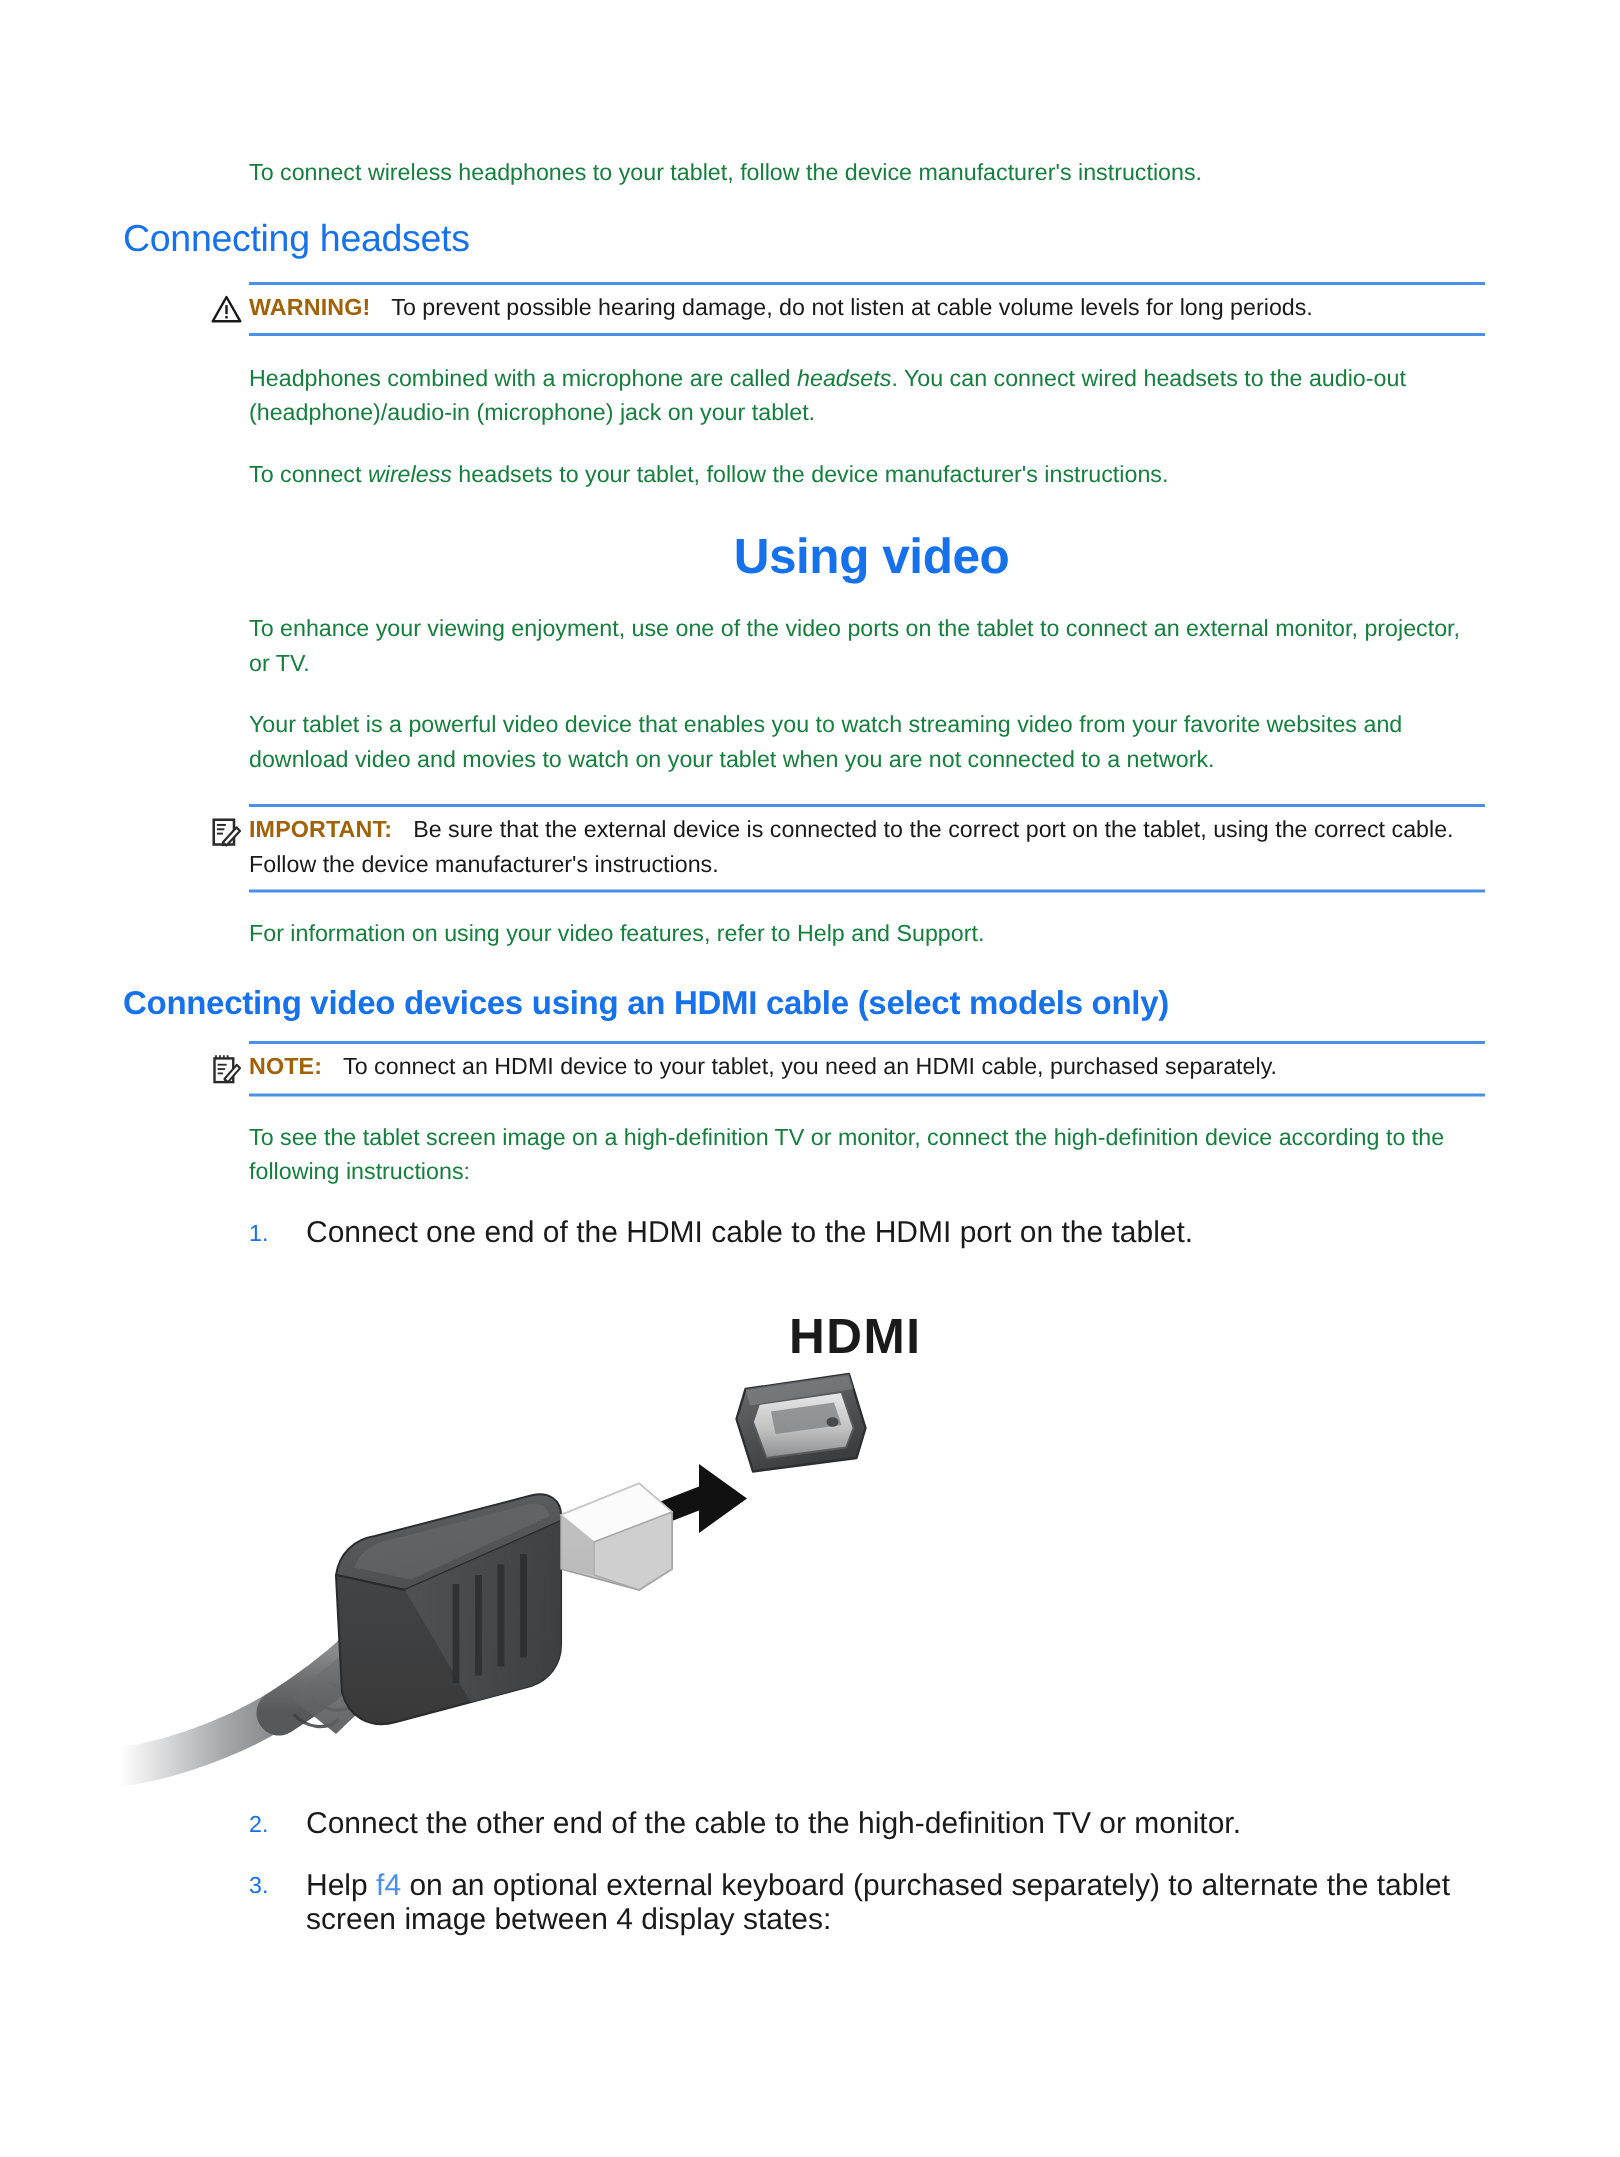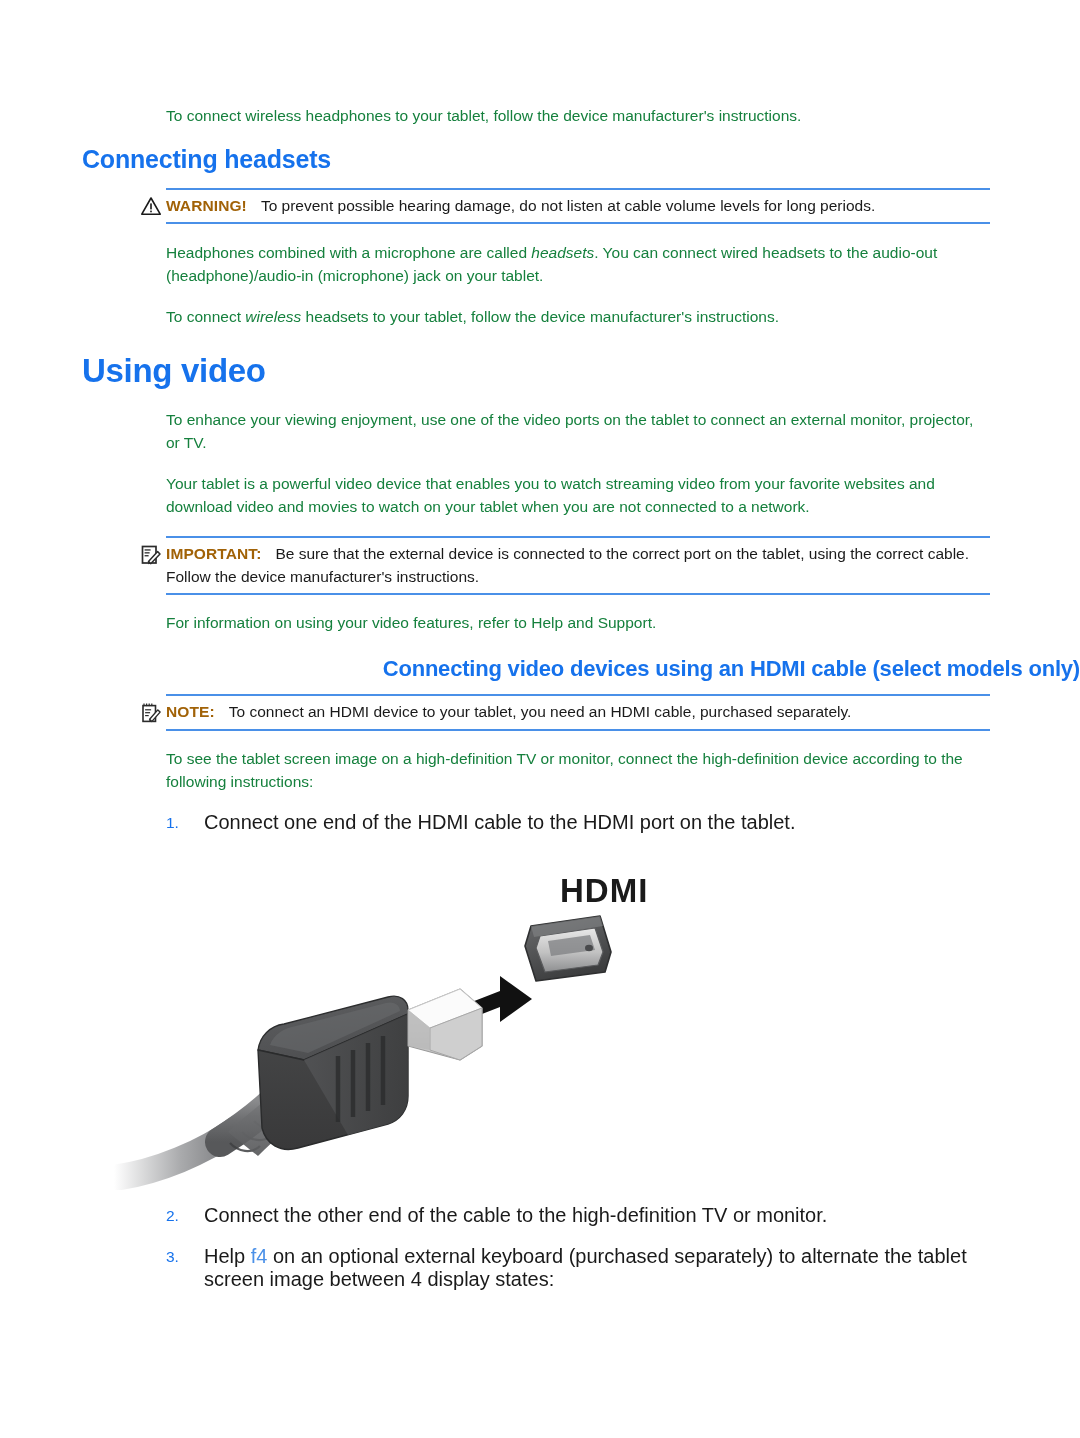--- a/index.html
+++ b/index.html
@@ -32,34 +32,35 @@
     margin: 0;
   }
 
   .indent-1 { margin-left: 166px; margin-right: 90px; }
 
   .para { margin-bottom: 18px; }
 
   
   .h2-heading {
     font-size: 25px;
-    font-weight: bold;
+    font-weight: normal;
     color: #1672ec;
     margin: 0 0 14px 0;
     margin-left: 82px;
     letter-spacing: -0.2px;
   }
 
   .h1-heading {
     font-size: 33px;
     font-weight: bold;
     color: #1672ec;
     margin: 0 0 18px 0;
     margin-left: 82px;
     letter-spacing: -0.3px;
+    text-align: center;
   }
 
   .h3-heading {
     font-size: 22px;
     font-weight: bold;
     color: #1672ec;
     margin: 0 0 12px 0;
     margin-left: 82px;
     letter-spacing: -0.2px;
   }
@@ -120,21 +121,21 @@
     flex: 1;
   }
   .key-blue { color: #4a90e8; }
 
   em { font-style: italic; }
 
   
   .figure {
     margin: 26px 0 10px 0;
     text-align: left;
-    padding-left: 108px;
+    padding-left: 74px;
   }
 </style>
 </head>
 <body>
 
 <div class="page">
 
   <p class="body-text indent-1 para" style="margin-top:104px;">To connect wireless headphones to your tablet, follow the device manufacturer's instructions.</p>
 
   <h2 class="h2-heading">Connecting headsets</h2>
@@ -181,21 +182,21 @@
       </div>
       <div class="admon-text">
         <span class="admon-label">IMPORTANT:</span><span class="admon-gap"></span><span>Be sure that the external device is connected to the correct port on the tablet, using the correct cable. Follow the device manufacturer's instructions.</span>
       </div>
     </div>
     <div class="admon-rule"></div>
   </div>
 
   <p class="body-text indent-1 para" style="margin-top:16px;">For information on using your video features, refer to Help and Support.</p>
 
-  <h3 class="h3-heading" style="margin-top:22px;text-align:right;">Connecting video devices using an HDMI cable (select models only)</h3>
+  <h3 class="h3-heading" style="margin-top:22px;">Connecting video devices using an HDMI cable (select models only)</h3>
 
   <div class="admon">
     <div class="admon-rule"></div>
     <div class="admon-body">
       <div class="admon-icon">
         <svg width="22" height="22" viewBox="0 0 22 22">
           <rect x="3" y="3.6" width="12.5" height="15.8" fill="none" stroke="#2b2b2b" stroke-width="1.6"></rect>
           <rect x="3.4" y="1.5" width="1.2" height="2.6" fill="#2b2b2b"></rect>
           <rect x="6.0" y="1.5" width="1.2" height="2.6" fill="#2b2b2b"></rect>
           <rect x="8.6" y="1.5" width="1.2" height="2.6" fill="#2b2b2b"></rect>

